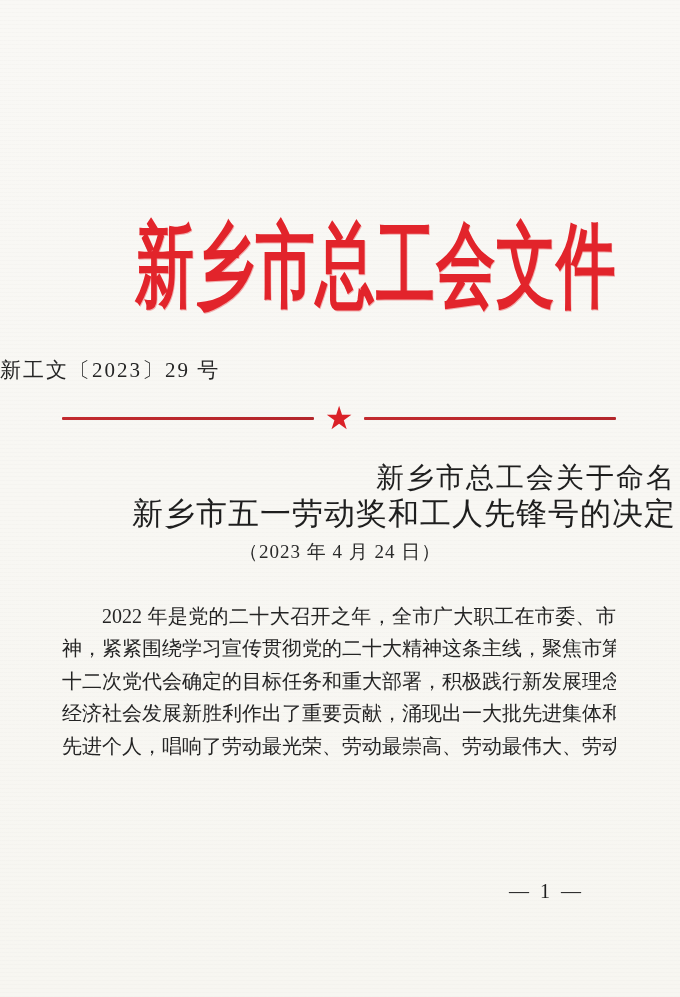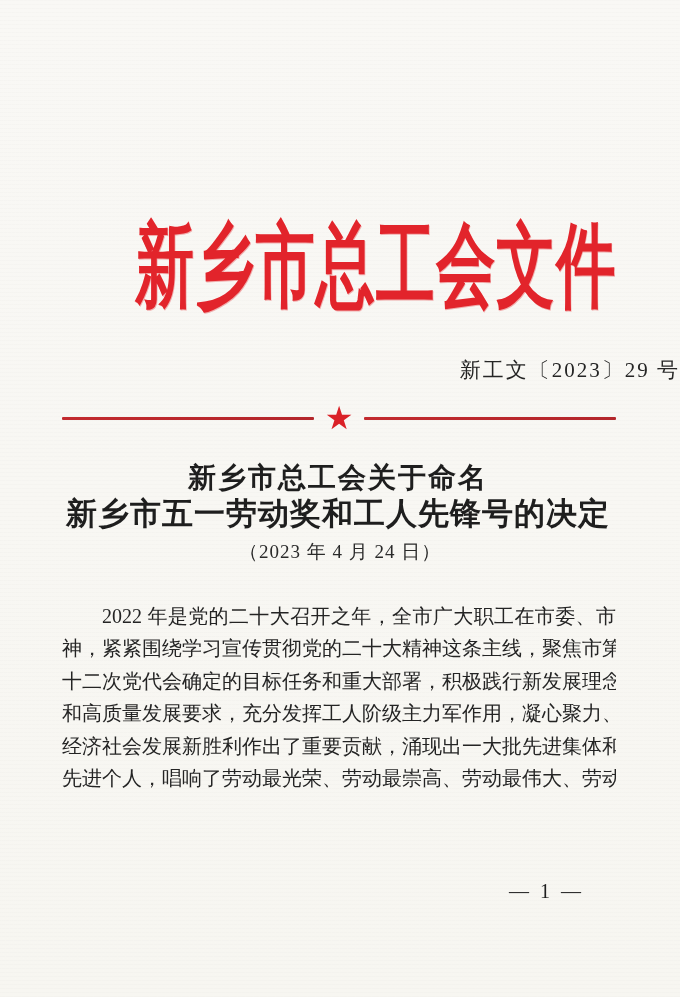--- a/index.html
+++ b/index.html
@@ -27,21 +27,21 @@
     font-size: 92px; font-weight: bold;
     color: #e2242b;
     letter-spacing: 2px;
     transform: scaleX(0.64);
     transform-origin: center center;
     text-shadow: 1px 1px 0 rgba(226,36,43,0.35);
   }
   
   .doc-number {
     position: absolute; top: 356px; left: 0; right: 0;
-    text-align: right;
+    text-align: left;
     font-size: 21px; color: #252525;
     letter-spacing: 2px;
   }
   
   .divider {
     position: absolute; top: 403px; left: 62px; right: 64px;
     height: 30px;
     display: flex; align-items: center;
   }
   .divider .rule {
@@ -52,22 +52,22 @@
   .divider .star {
     flex: 0 0 auto;
     margin: 0 11px;
     font-size: 32px; line-height: 30px;
     color: #da2127;
     font-family: "DejaVu Sans", sans-serif;
   }
   
   .doc-title {
     position: absolute; left: 0; right: 4px;
-    text-align: center;
-    font-weight: bold; color: #1e1e1e;
+    text-align: right;
+    font-weight: normal; color: #1e1e1e;
     white-space: nowrap;
   }
   .doc-title.line1 { top: 459px; font-size: 28px; letter-spacing: 2px; }
   .doc-title.line2 { top: 493px; font-size: 31px; letter-spacing: 1px; }
   .doc-date {
     position: absolute; top: 539px; left: 0; right: 0;
     text-align: center;
     font-size: 19px; color: #2a2a2a;
     letter-spacing: 1px;
   }
@@ -112,20 +112,19 @@
   <div class="doc-title line1">新乡市总工会关于命名</div>
 
   <div class="doc-title line2">新乡市五一劳动奖和工人先锋号的决定</div>
 
   <div class="doc-date">（2023 年 4 月 24 日）</div>
 
   <div class="body-block">
     <div class="body-line">2022 年是党的二十大召开之年，全市广大职工在市委、市</div>
     <div class="body-line">神，紧紧围绕学习宣传贯彻党的二十大精神这条主线，聚焦市第</div>
     <div class="body-line">十二次党代会确定的目标任务和重大部署，积极践行新发展理念</div>
-    <div class="body-line">和高质量发展要求，充分发挥工人阶级主力军作用，凝心聚力、</div>
     <div class="body-line">经济社会发展新胜利作出了重要贡献，涌现出一大批先进集体和</div>
     <div class="body-line">先进个人，唱响了劳动最光荣、劳动最崇高、劳动最伟大、劳动</div>
   </div>
 
   <div class="page-number">— 1 —</div>
 
 </div>
 
 </body></html>

